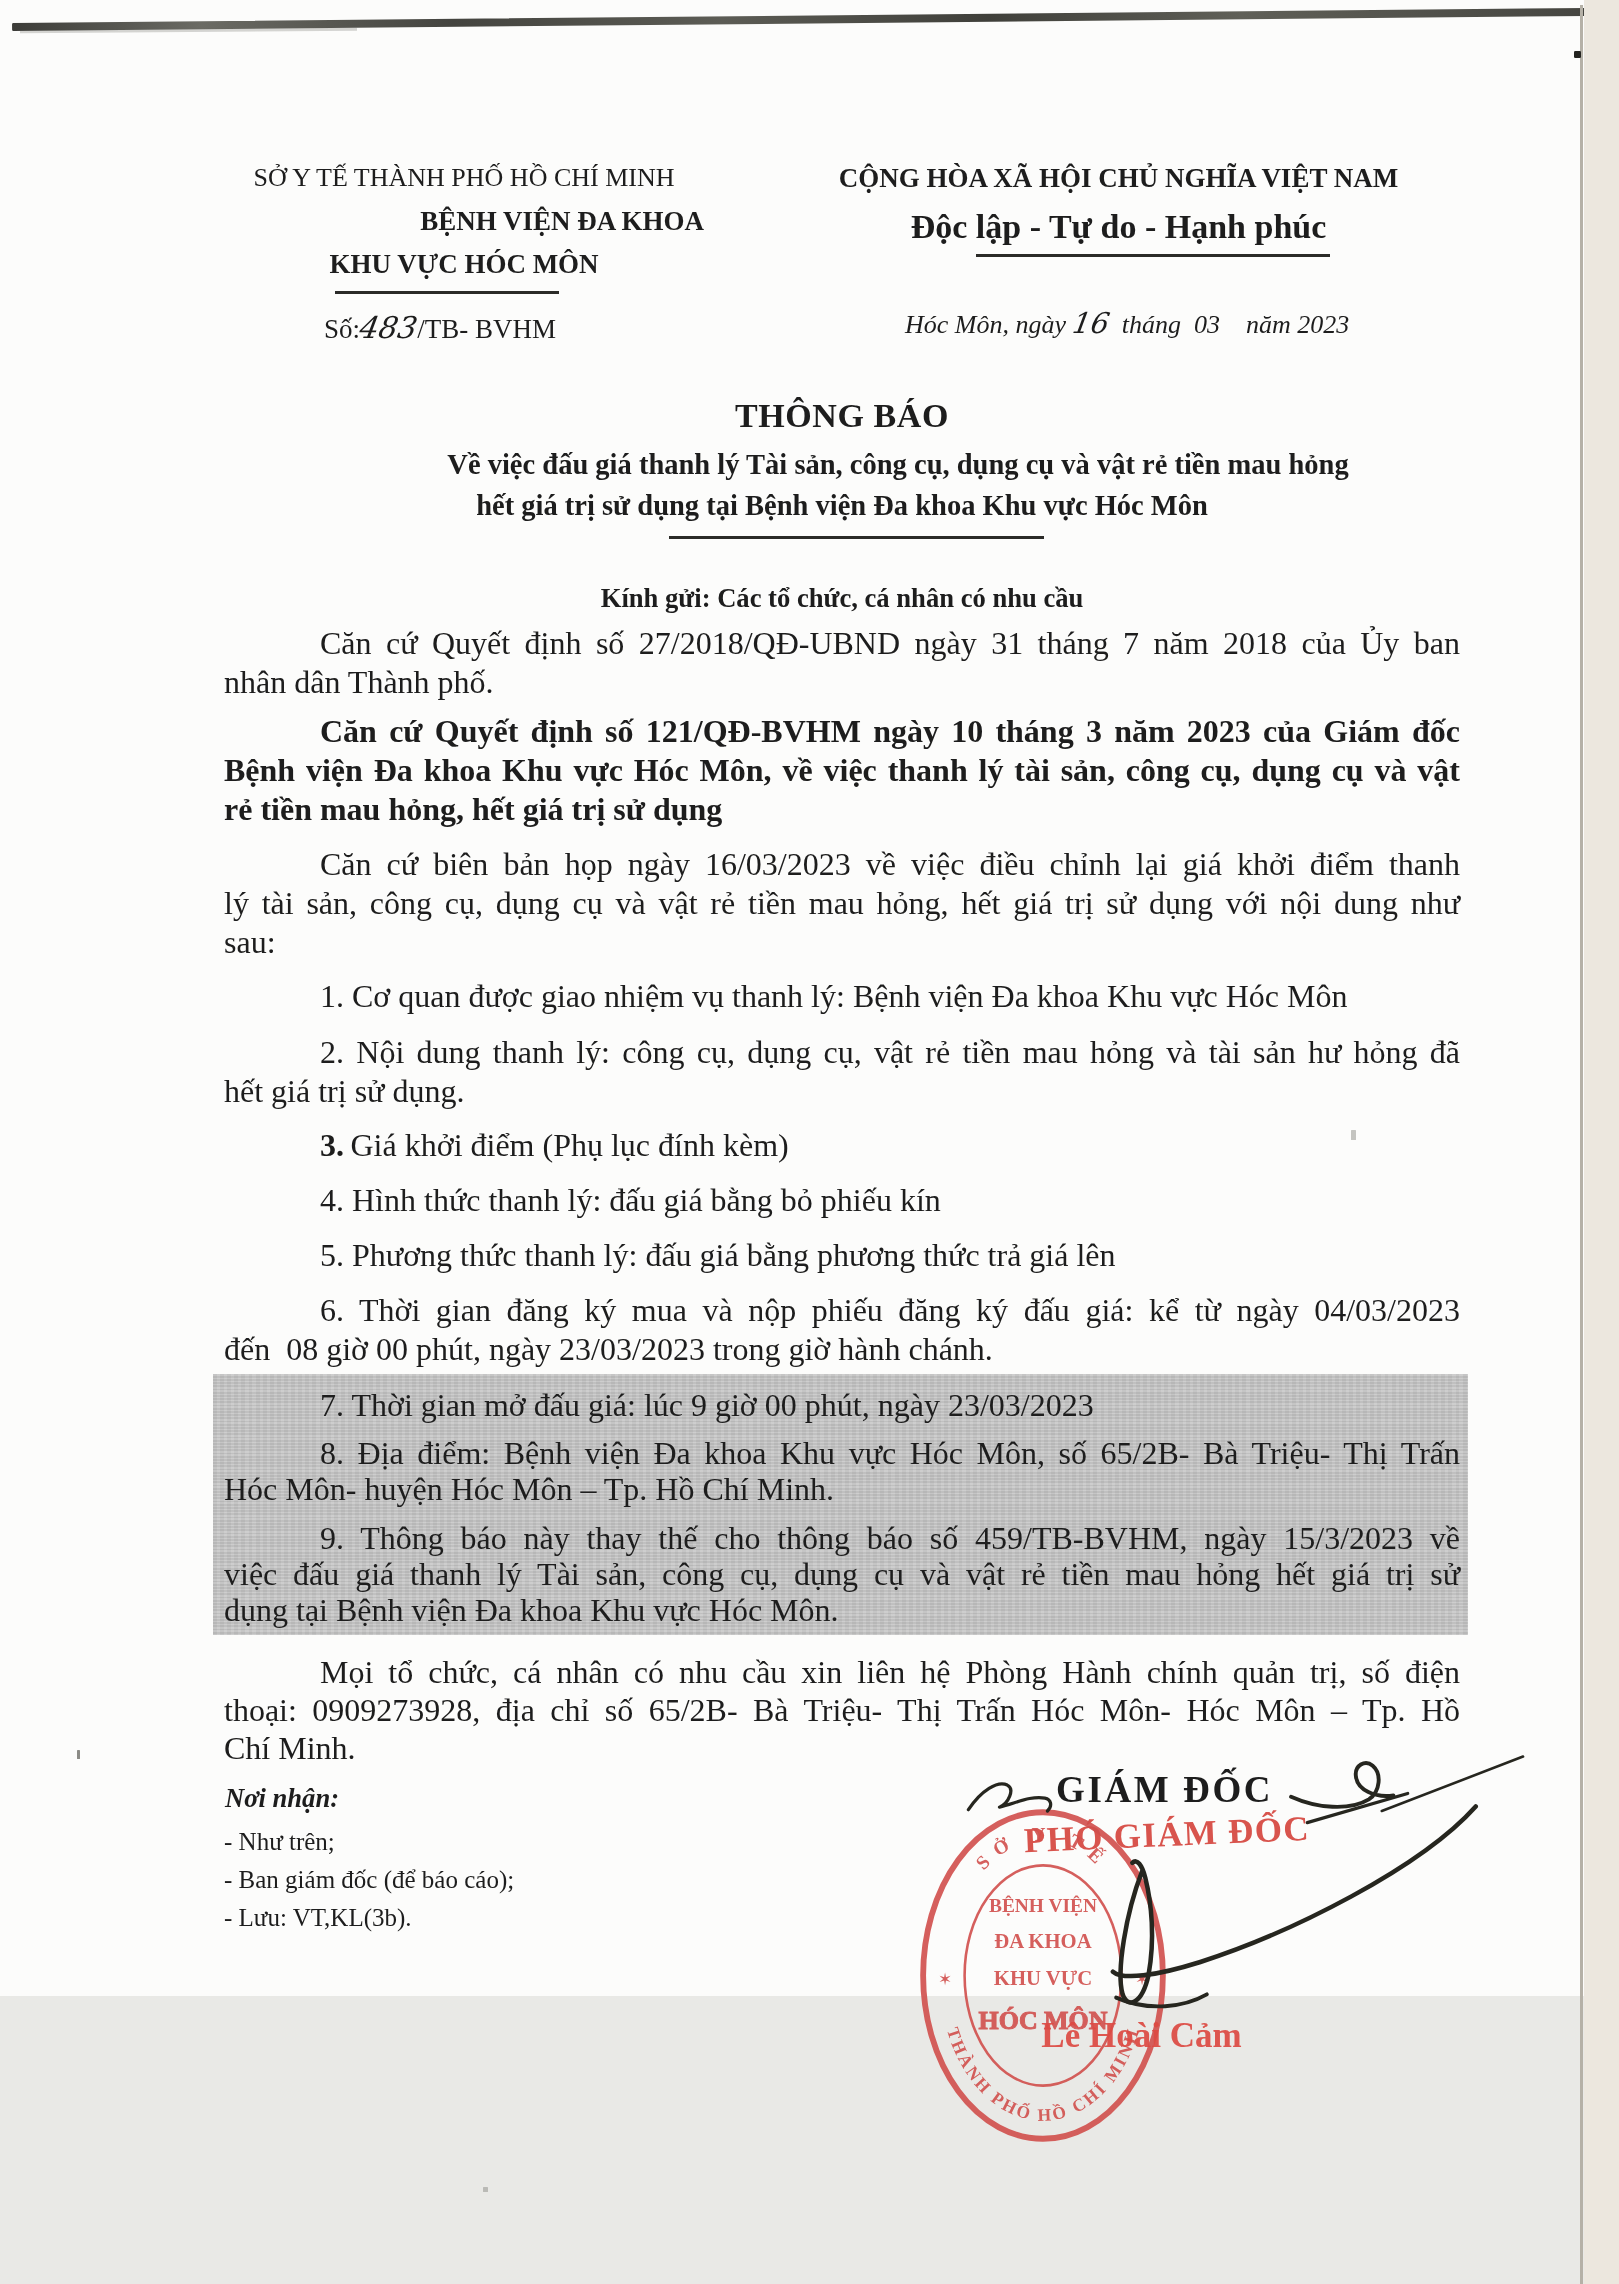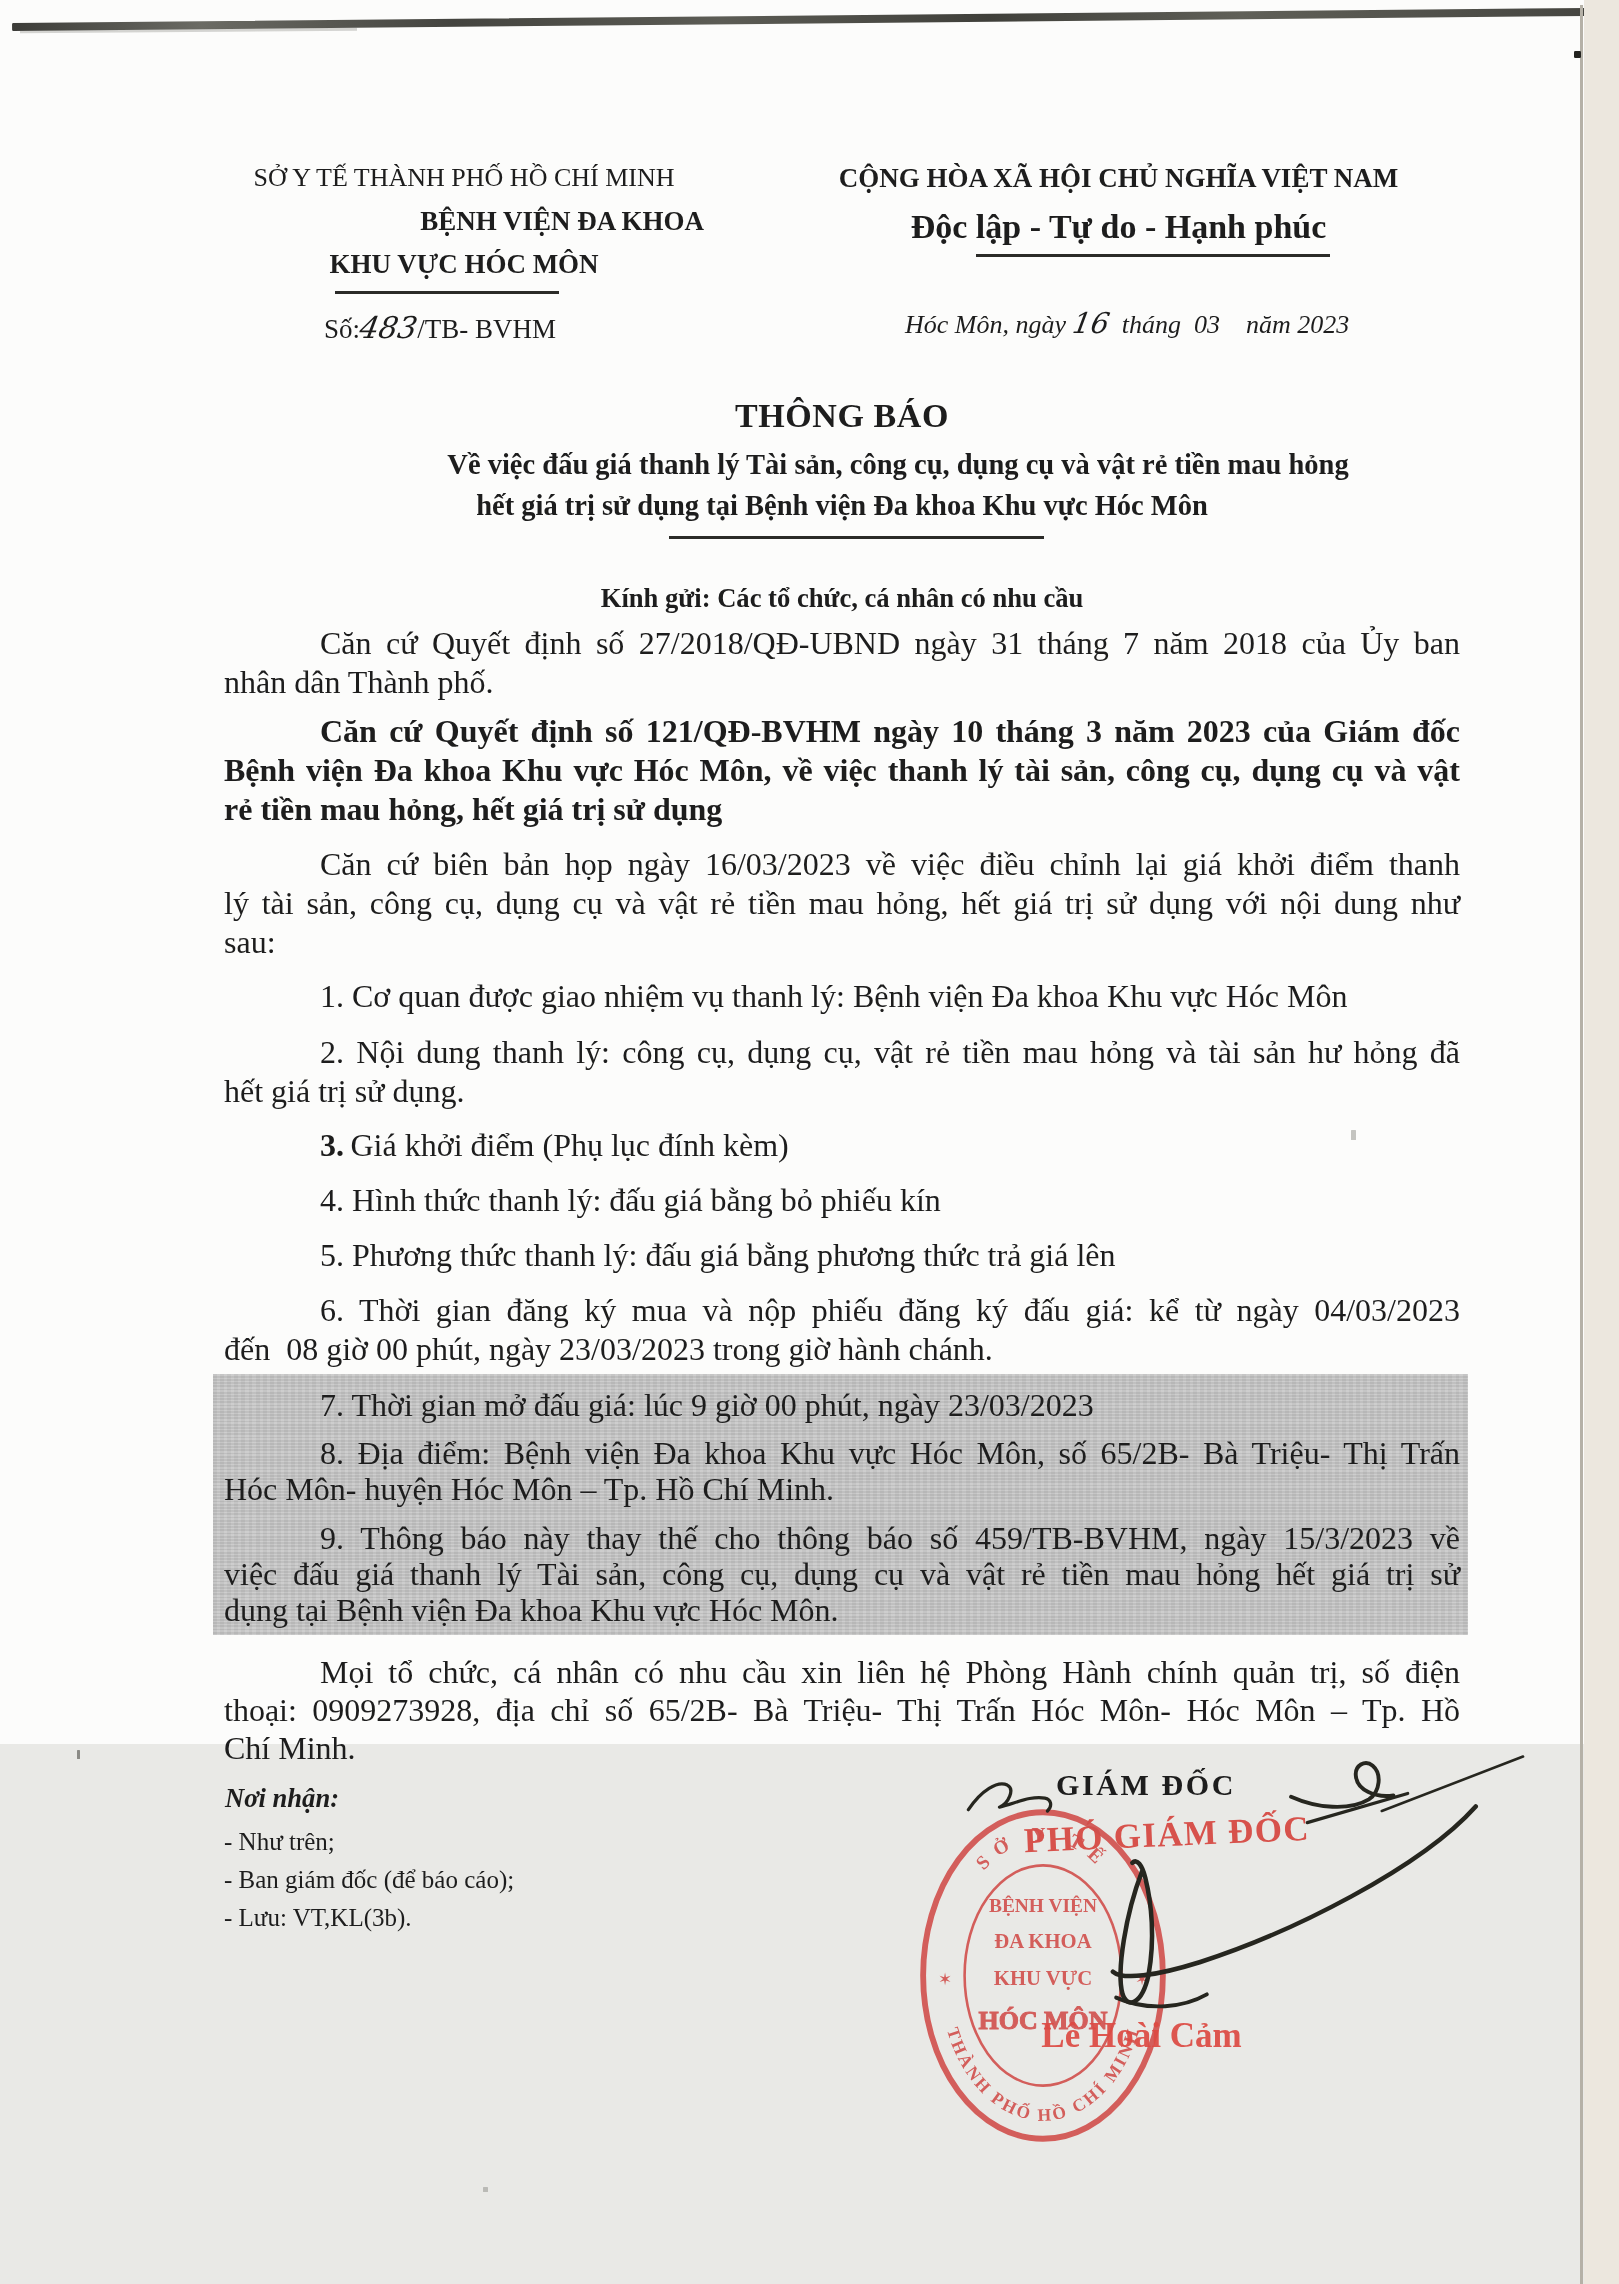--- a/index.html
+++ b/index.html
@@ -1,17 +1,17 @@
 <!DOCTYPE html>
 <html style="font-size:10.4px"><head>
 <meta charset="utf-8">
 <style>
   html,body{margin:0;padding:0;}
   body{width:1619px;height:2284px;overflow:hidden;background:#e9e9e6;}
-  .page{position:relative;width:1619px;height:1744px;background:#fcfcfb;
+  .page{position:relative;width:1619px;height:1996px;background:#fcfcfb;
         font-family:"Liberation Serif","DejaVu Serif",serif;color:#1d1d1d;}
   .abs{position:absolute;}
   .center{text-align:center;}
   .bold{font-weight:bold;}
   .italic{font-style:italic;}
 
   
   .scan-top-band{position:absolute;left:11.7px;top:7.8px;width:1576px;height:8.4px;
      background:linear-gradient(90deg,#3c3c38 0%,#6b6b64 12%,#44443f 28%,#5c5c55 45%,#3f3f3a 62%,#606058 78%,#454540 100%);
      transform:rotate(-0.55deg);transform-origin:100% 50%;border-radius:1.3px;}
@@ -39,21 +39,21 @@
   .hl-block .para:last-child{margin-bottom:0;}
 
   .plain-lines{position:absolute;font-size:25px;line-height:38px;}
   .plain-lines .line{display:block;white-space:pre;}
 
   .hand{display:inline-block;font-style:italic;transform:skewX(-10deg);font-family:"DejaVu Serif",serif;}
 
   .num-bold{font-weight:bold;margin-right:6.5px;}
 
   
-  .dir-title{position:absolute;left:1056px;top:1768px;font-size:30px;font-weight:bold;letter-spacing:2.6px;white-space:pre;}
+  .dir-title{position:absolute;left:1056px;top:1768px;font-size:37px;font-weight:bold;letter-spacing:2.6px;white-space:pre;}
   .deputy-title{position:absolute;left:1024px;top:1815px;font-size:35px;font-weight:bold;letter-spacing:1.3px;
      color:#d6463f;transform:rotate(-2.5deg);white-space:pre;opacity:.92;}
   .signer-name{position:absolute;left:973px;top:2016px;width:337px;text-align:center;
      font-size:35px;font-weight:bold;color:#dd4a43;opacity:.92;white-space:pre;}
   .stamp-svg{position:absolute;left:916px;top:1807px;opacity:.9;}
   .ink-svg{position:absolute;left:928px;top:1719px;}
 </style>
 </head>
 <body>
 

